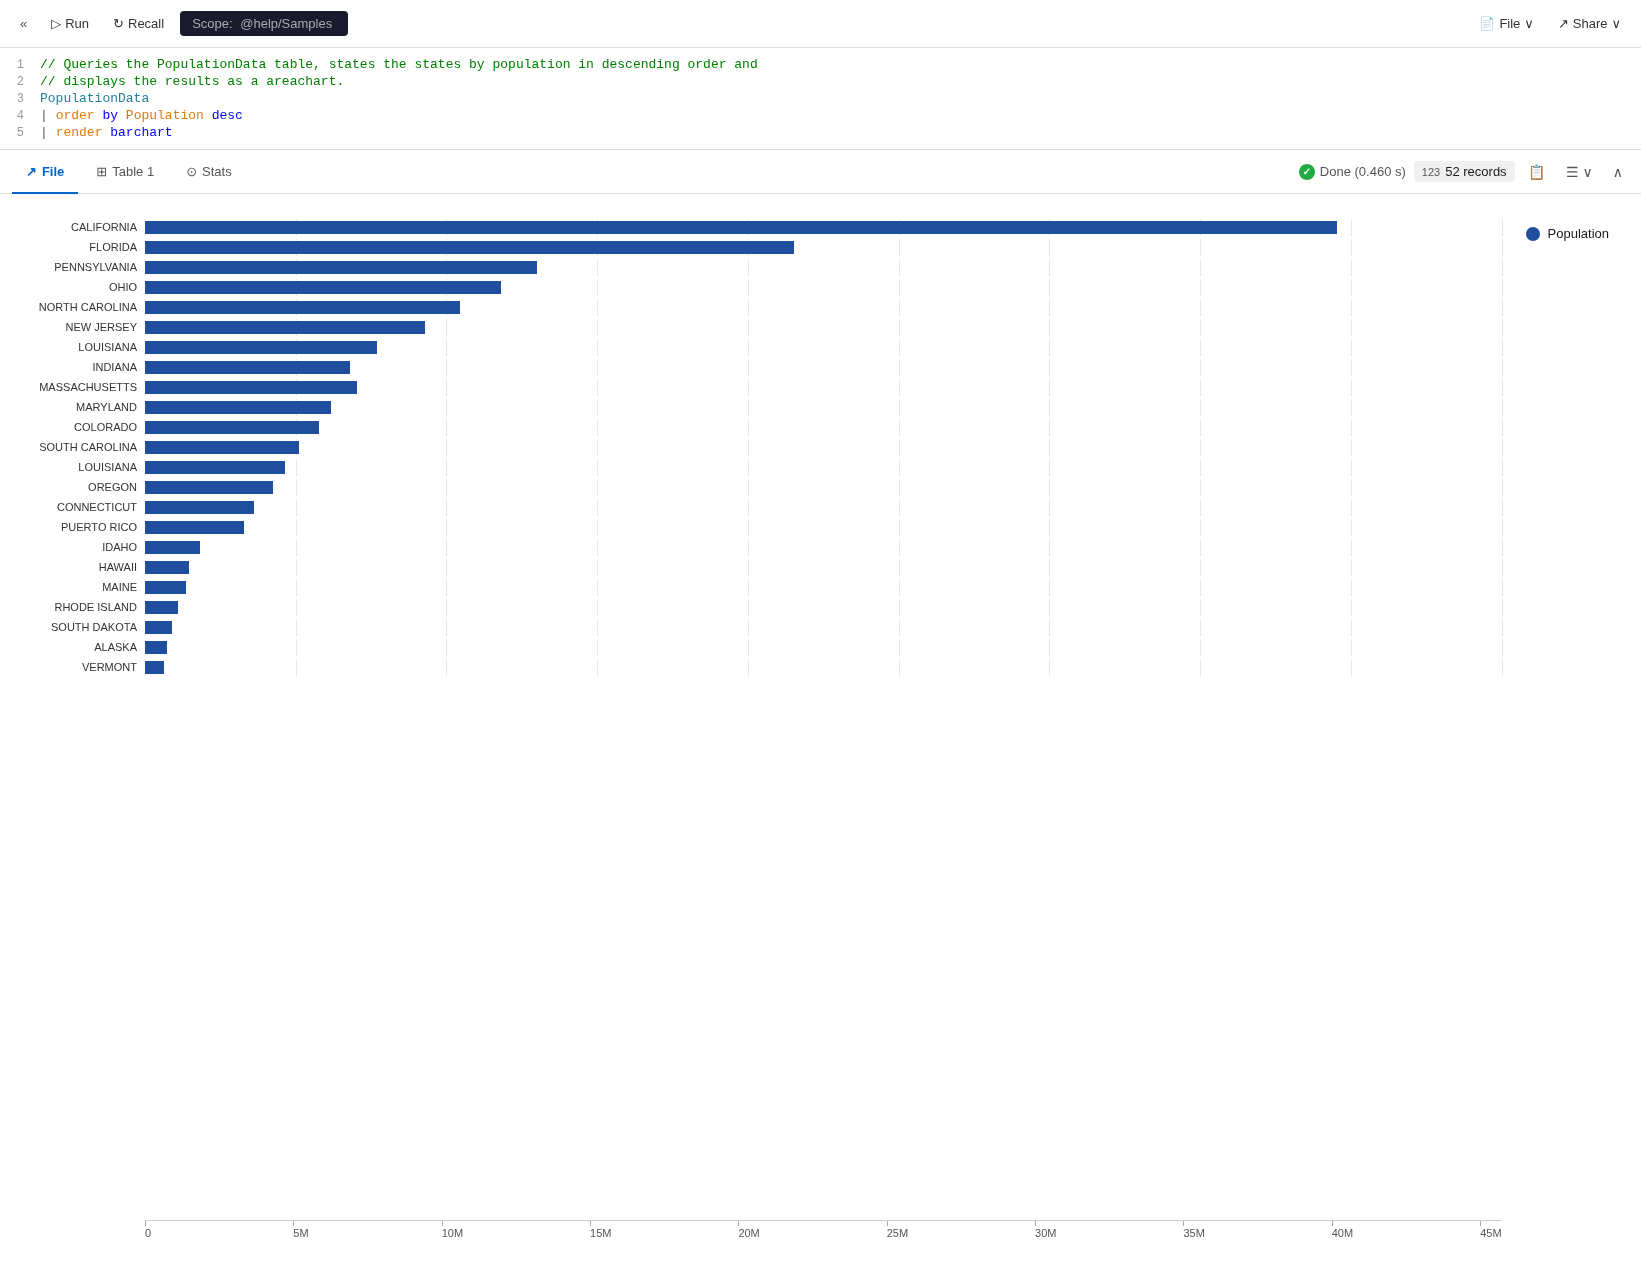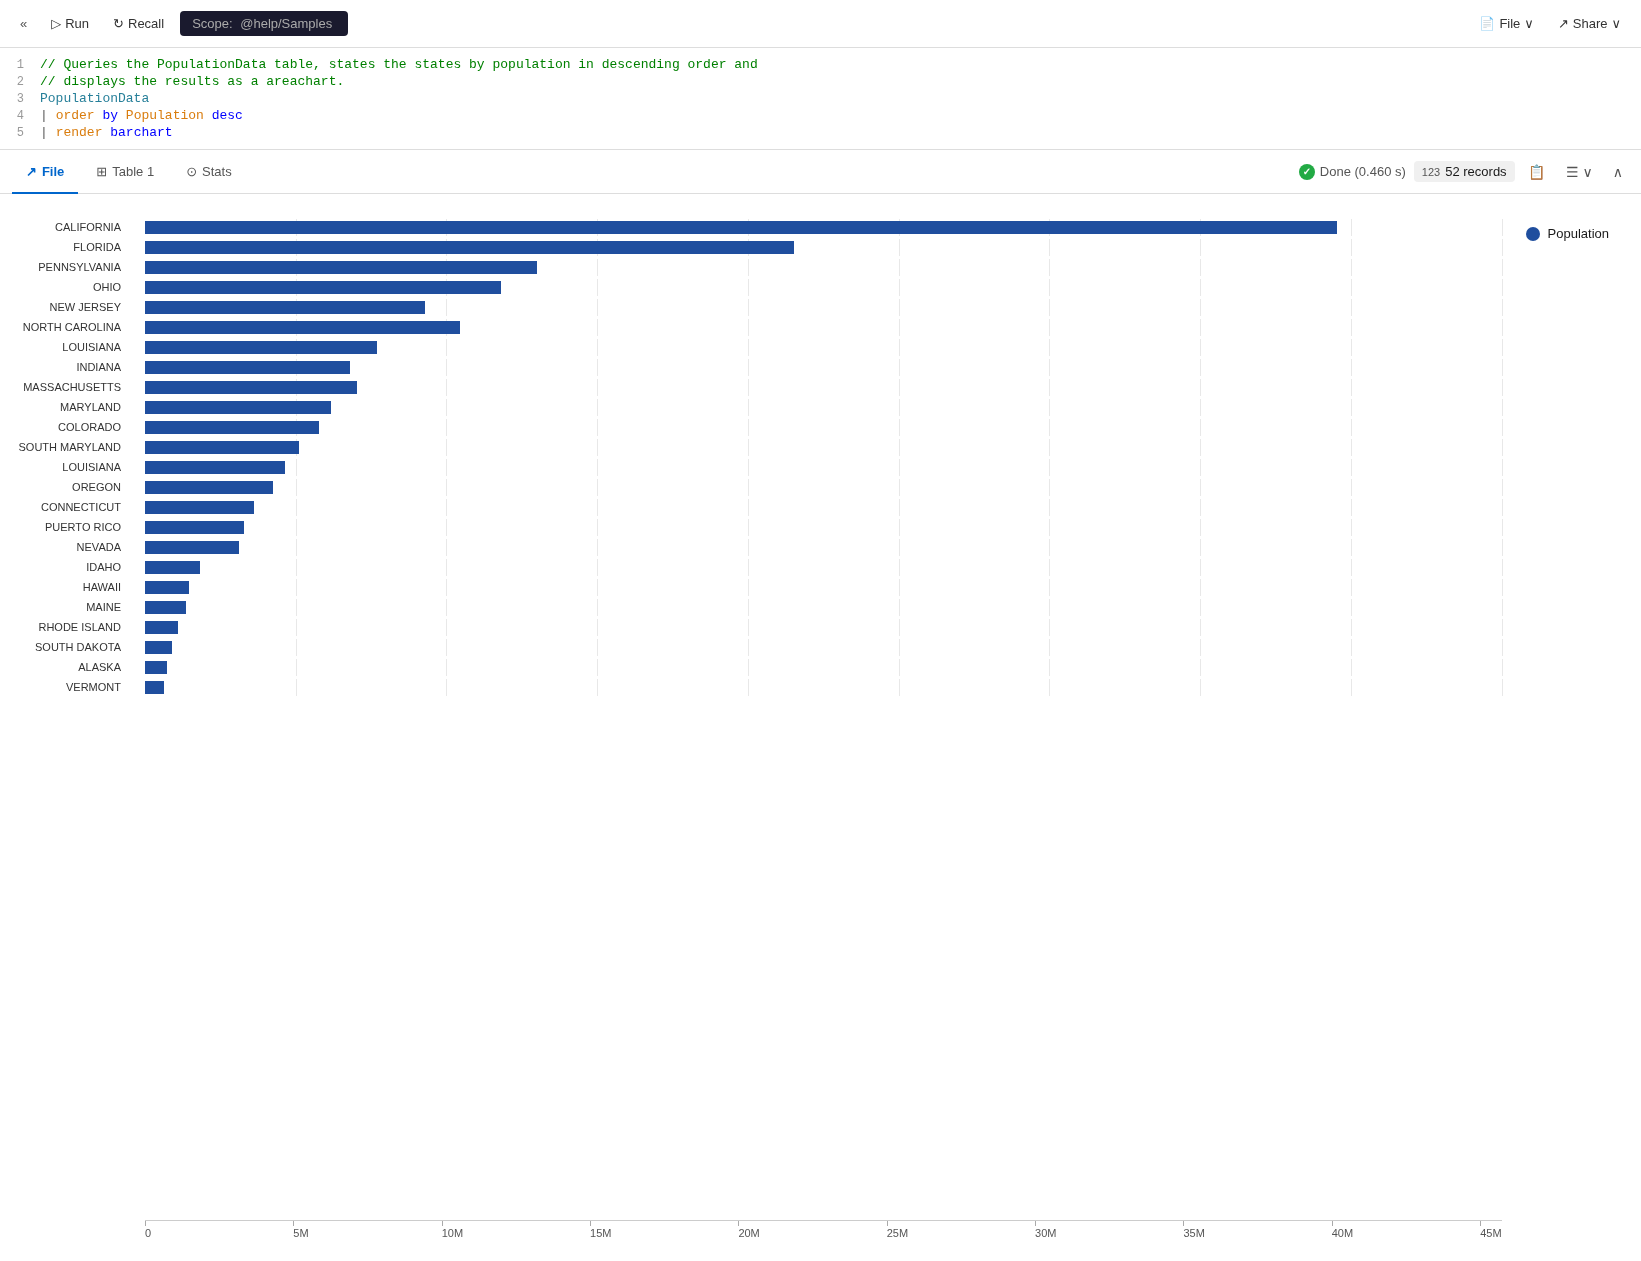--- a/index.html
+++ b/index.html
@@ -90,21 +90,21 @@
 
     .bar-row {
       display: flex;
       align-items: center;
       margin-bottom: 2px;
       height: 18px;
     }
     .bar-label {
       width: 145px;
       text-align: right;
-      padding-right: 24px;
+      padding-right: 8px;
       font-size: 11px;
       color: #333;
       flex-shrink: 0;
     }
     .bar-track {
       flex: 1;
       height: 13px;
       position: relative;
     }
     .bar-fill {
@@ -321,52 +321,52 @@
             <div style="position: absolute; top: -2px; bottom: -2px; left: 44.4444%; width: 1px; background: rgb(232, 232, 232);"></div>
             <div style="position: absolute; top: -2px; bottom: -2px; left: 55.5556%; width: 1px; background: rgb(232, 232, 232);"></div>
             <div style="position: absolute; top: -2px; bottom: -2px; left: 66.6667%; width: 1px; background: rgb(232, 232, 232);"></div>
             <div style="position: absolute; top: -2px; bottom: -2px; left: 77.7778%; width: 1px; background: rgb(232, 232, 232);"></div>
             <div style="position: absolute; top: -2px; bottom: -2px; left: 88.8889%; width: 1px; background: rgb(232, 232, 232);"></div>
             <div style="position: absolute; top: -2px; bottom: -2px; left: 100%; width: 1px; background: rgb(232, 232, 232);"></div>
             <div class="bar-fill" style="width: 26.22%; position: relative; z-index: 1;"></div>
           </div>
         </div>
         <div class="bar-row">
+          <div class="bar-label">NORTH CAROLINA</div>
+          <div class="bar-track" style="position: relative;">
+            <div style="position: absolute; top: -2px; bottom: -2px; left: 0%; width: 1px; background: transparent;"></div>
+            <div style="position: absolute; top: -2px; bottom: -2px; left: 11.1111%; width: 1px; background: rgb(232, 232, 232);"></div>
+            <div style="position: absolute; top: -2px; bottom: -2px; left: 22.2222%; width: 1px; background: rgb(232, 232, 232);"></div>
+            <div style="position: absolute; top: -2px; bottom: -2px; left: 33.3333%; width: 1px; background: rgb(232, 232, 232);"></div>
+            <div style="position: absolute; top: -2px; bottom: -2px; left: 44.4444%; width: 1px; background: rgb(232, 232, 232);"></div>
+            <div style="position: absolute; top: -2px; bottom: -2px; left: 55.5556%; width: 1px; background: rgb(232, 232, 232);"></div>
+            <div style="position: absolute; top: -2px; bottom: -2px; left: 66.6667%; width: 1px; background: rgb(232, 232, 232);"></div>
+            <div style="position: absolute; top: -2px; bottom: -2px; left: 77.7778%; width: 1px; background: rgb(232, 232, 232);"></div>
+            <div style="position: absolute; top: -2px; bottom: -2px; left: 88.8889%; width: 1px; background: rgb(232, 232, 232);"></div>
+            <div style="position: absolute; top: -2px; bottom: -2px; left: 100%; width: 1px; background: rgb(232, 232, 232);"></div>
+            <div class="bar-fill" style="width: 23.2%; position: relative; z-index: 1;"></div>
+          </div>
+        </div>
+        <div class="bar-row">
           <div class="bar-label">NEW JERSEY</div>
           <div class="bar-track" style="position: relative;">
             <div style="position: absolute; top: -2px; bottom: -2px; left: 0%; width: 1px; background: transparent;"></div>
             <div style="position: absolute; top: -2px; bottom: -2px; left: 11.1111%; width: 1px; background: rgb(232, 232, 232);"></div>
             <div style="position: absolute; top: -2px; bottom: -2px; left: 22.2222%; width: 1px; background: rgb(232, 232, 232);"></div>
             <div style="position: absolute; top: -2px; bottom: -2px; left: 33.3333%; width: 1px; background: rgb(232, 232, 232);"></div>
             <div style="position: absolute; top: -2px; bottom: -2px; left: 44.4444%; width: 1px; background: rgb(232, 232, 232);"></div>
             <div style="position: absolute; top: -2px; bottom: -2px; left: 55.5556%; width: 1px; background: rgb(232, 232, 232);"></div>
             <div style="position: absolute; top: -2px; bottom: -2px; left: 66.6667%; width: 1px; background: rgb(232, 232, 232);"></div>
             <div style="position: absolute; top: -2px; bottom: -2px; left: 77.7778%; width: 1px; background: rgb(232, 232, 232);"></div>
             <div style="position: absolute; top: -2px; bottom: -2px; left: 88.8889%; width: 1px; background: rgb(232, 232, 232);"></div>
             <div style="position: absolute; top: -2px; bottom: -2px; left: 100%; width: 1px; background: rgb(232, 232, 232);"></div>
             <div class="bar-fill" style="width: 20.64%; position: relative; z-index: 1;"></div>
           </div>
         </div>
         <div class="bar-row">
-          <div class="bar-label">NORTH CAROLINA</div>
-          <div class="bar-track" style="position: relative;">
-            <div style="position: absolute; top: -2px; bottom: -2px; left: 0%; width: 1px; background: transparent;"></div>
-            <div style="position: absolute; top: -2px; bottom: -2px; left: 11.1111%; width: 1px; background: rgb(232, 232, 232);"></div>
-            <div style="position: absolute; top: -2px; bottom: -2px; left: 22.2222%; width: 1px; background: rgb(232, 232, 232);"></div>
-            <div style="position: absolute; top: -2px; bottom: -2px; left: 33.3333%; width: 1px; background: rgb(232, 232, 232);"></div>
-            <div style="position: absolute; top: -2px; bottom: -2px; left: 44.4444%; width: 1px; background: rgb(232, 232, 232);"></div>
-            <div style="position: absolute; top: -2px; bottom: -2px; left: 55.5556%; width: 1px; background: rgb(232, 232, 232);"></div>
-            <div style="position: absolute; top: -2px; bottom: -2px; left: 66.6667%; width: 1px; background: rgb(232, 232, 232);"></div>
-            <div style="position: absolute; top: -2px; bottom: -2px; left: 77.7778%; width: 1px; background: rgb(232, 232, 232);"></div>
-            <div style="position: absolute; top: -2px; bottom: -2px; left: 88.8889%; width: 1px; background: rgb(232, 232, 232);"></div>
-            <div style="position: absolute; top: -2px; bottom: -2px; left: 100%; width: 1px; background: rgb(232, 232, 232);"></div>
-            <div class="bar-fill" style="width: 23.2%; position: relative; z-index: 1;"></div>
-          </div>
-        </div>
-        <div class="bar-row">
           <div class="bar-label">LOUISIANA</div>
           <div class="bar-track" style="position: relative;">
             <div style="position: absolute; top: -2px; bottom: -2px; left: 0%; width: 1px; background: transparent;"></div>
             <div style="position: absolute; top: -2px; bottom: -2px; left: 11.1111%; width: 1px; background: rgb(232, 232, 232);"></div>
             <div style="position: absolute; top: -2px; bottom: -2px; left: 22.2222%; width: 1px; background: rgb(232, 232, 232);"></div>
             <div style="position: absolute; top: -2px; bottom: -2px; left: 33.3333%; width: 1px; background: rgb(232, 232, 232);"></div>
             <div style="position: absolute; top: -2px; bottom: -2px; left: 44.4444%; width: 1px; background: rgb(232, 232, 232);"></div>
             <div style="position: absolute; top: -2px; bottom: -2px; left: 55.5556%; width: 1px; background: rgb(232, 232, 232);"></div>
             <div style="position: absolute; top: -2px; bottom: -2px; left: 66.6667%; width: 1px; background: rgb(232, 232, 232);"></div>
             <div style="position: absolute; top: -2px; bottom: -2px; left: 77.7778%; width: 1px; background: rgb(232, 232, 232);"></div>
@@ -433,21 +433,21 @@
             <div style="position: absolute; top: -2px; bottom: -2px; left: 44.4444%; width: 1px; background: rgb(232, 232, 232);"></div>
             <div style="position: absolute; top: -2px; bottom: -2px; left: 55.5556%; width: 1px; background: rgb(232, 232, 232);"></div>
             <div style="position: absolute; top: -2px; bottom: -2px; left: 66.6667%; width: 1px; background: rgb(232, 232, 232);"></div>
             <div style="position: absolute; top: -2px; bottom: -2px; left: 77.7778%; width: 1px; background: rgb(232, 232, 232);"></div>
             <div style="position: absolute; top: -2px; bottom: -2px; left: 88.8889%; width: 1px; background: rgb(232, 232, 232);"></div>
             <div style="position: absolute; top: -2px; bottom: -2px; left: 100%; width: 1px; background: rgb(232, 232, 232);"></div>
             <div class="bar-fill" style="width: 12.83%; position: relative; z-index: 1;"></div>
           </div>
         </div>
         <div class="bar-row">
-          <div class="bar-label">SOUTH MARYLAND</div>
+          <div class="bar-label">SOUTH CAROLINA</div>
           <div class="bar-track" style="position: relative;">
             <div style="position: absolute; top: -2px; bottom: -2px; left: 0%; width: 1px; background: transparent;"></div>
             <div style="position: absolute; top: -2px; bottom: -2px; left: 11.1111%; width: 1px; background: rgb(232, 232, 232);"></div>
             <div style="position: absolute; top: -2px; bottom: -2px; left: 22.2222%; width: 1px; background: rgb(232, 232, 232);"></div>
             <div style="position: absolute; top: -2px; bottom: -2px; left: 33.3333%; width: 1px; background: rgb(232, 232, 232);"></div>
             <div style="position: absolute; top: -2px; bottom: -2px; left: 44.4444%; width: 1px; background: rgb(232, 232, 232);"></div>
             <div style="position: absolute; top: -2px; bottom: -2px; left: 55.5556%; width: 1px; background: rgb(232, 232, 232);"></div>
             <div style="position: absolute; top: -2px; bottom: -2px; left: 66.6667%; width: 1px; background: rgb(232, 232, 232);"></div>
             <div style="position: absolute; top: -2px; bottom: -2px; left: 77.7778%; width: 1px; background: rgb(232, 232, 232);"></div>
             <div style="position: absolute; top: -2px; bottom: -2px; left: 88.8889%; width: 1px; background: rgb(232, 232, 232);"></div>
@@ -510,36 +510,20 @@
             <div style="position: absolute; top: -2px; bottom: -2px; left: 11.1111%; width: 1px; background: rgb(232, 232, 232);"></div>
             <div style="position: absolute; top: -2px; bottom: -2px; left: 22.2222%; width: 1px; background: rgb(232, 232, 232);"></div>
             <div style="position: absolute; top: -2px; bottom: -2px; left: 33.3333%; width: 1px; background: rgb(232, 232, 232);"></div>
             <div style="position: absolute; top: -2px; bottom: -2px; left: 44.4444%; width: 1px; background: rgb(232, 232, 232);"></div>
             <div style="position: absolute; top: -2px; bottom: -2px; left: 55.5556%; width: 1px; background: rgb(232, 232, 232);"></div>
             <div style="position: absolute; top: -2px; bottom: -2px; left: 66.6667%; width: 1px; background: rgb(232, 232, 232);"></div>
             <div style="position: absolute; top: -2px; bottom: -2px; left: 77.7778%; width: 1px; background: rgb(232, 232, 232);"></div>
             <div style="position: absolute; top: -2px; bottom: -2px; left: 88.8889%; width: 1px; background: rgb(232, 232, 232);"></div>
             <div style="position: absolute; top: -2px; bottom: -2px; left: 100%; width: 1px; background: rgb(232, 232, 232);"></div>
             <div class="bar-fill" style="width: 7.3%; position: relative; z-index: 1;"></div>
-          </div>
-        </div>
-        <div class="bar-row">
-          <div class="bar-label">NEVADA</div>
-          <div class="bar-track" style="position: relative;">
-            <div style="position: absolute; top: -2px; bottom: -2px; left: 0%; width: 1px; background: transparent;"></div>
-            <div style="position: absolute; top: -2px; bottom: -2px; left: 11.1111%; width: 1px; background: rgb(232, 232, 232);"></div>
-            <div style="position: absolute; top: -2px; bottom: -2px; left: 22.2222%; width: 1px; background: rgb(232, 232, 232);"></div>
-            <div style="position: absolute; top: -2px; bottom: -2px; left: 33.3333%; width: 1px; background: rgb(232, 232, 232);"></div>
-            <div style="position: absolute; top: -2px; bottom: -2px; left: 44.4444%; width: 1px; background: rgb(232, 232, 232);"></div>
-            <div style="position: absolute; top: -2px; bottom: -2px; left: 55.5556%; width: 1px; background: rgb(232, 232, 232);"></div>
-            <div style="position: absolute; top: -2px; bottom: -2px; left: 66.6667%; width: 1px; background: rgb(232, 232, 232);"></div>
-            <div style="position: absolute; top: -2px; bottom: -2px; left: 77.7778%; width: 1px; background: rgb(232, 232, 232);"></div>
-            <div style="position: absolute; top: -2px; bottom: -2px; left: 88.8889%; width: 1px; background: rgb(232, 232, 232);"></div>
-            <div style="position: absolute; top: -2px; bottom: -2px; left: 100%; width: 1px; background: rgb(232, 232, 232);"></div>
-            <div class="bar-fill" style="width: 6.9%; position: relative; z-index: 1;"></div>
           </div>
         </div>
         <div class="bar-row">
           <div class="bar-label">IDAHO</div>
           <div class="bar-track" style="position: relative;">
             <div style="position: absolute; top: -2px; bottom: -2px; left: 0%; width: 1px; background: transparent;"></div>
             <div style="position: absolute; top: -2px; bottom: -2px; left: 11.1111%; width: 1px; background: rgb(232, 232, 232);"></div>
             <div style="position: absolute; top: -2px; bottom: -2px; left: 22.2222%; width: 1px; background: rgb(232, 232, 232);"></div>
             <div style="position: absolute; top: -2px; bottom: -2px; left: 33.3333%; width: 1px; background: rgb(232, 232, 232);"></div>
             <div style="position: absolute; top: -2px; bottom: -2px; left: 44.4444%; width: 1px; background: rgb(232, 232, 232);"></div>

